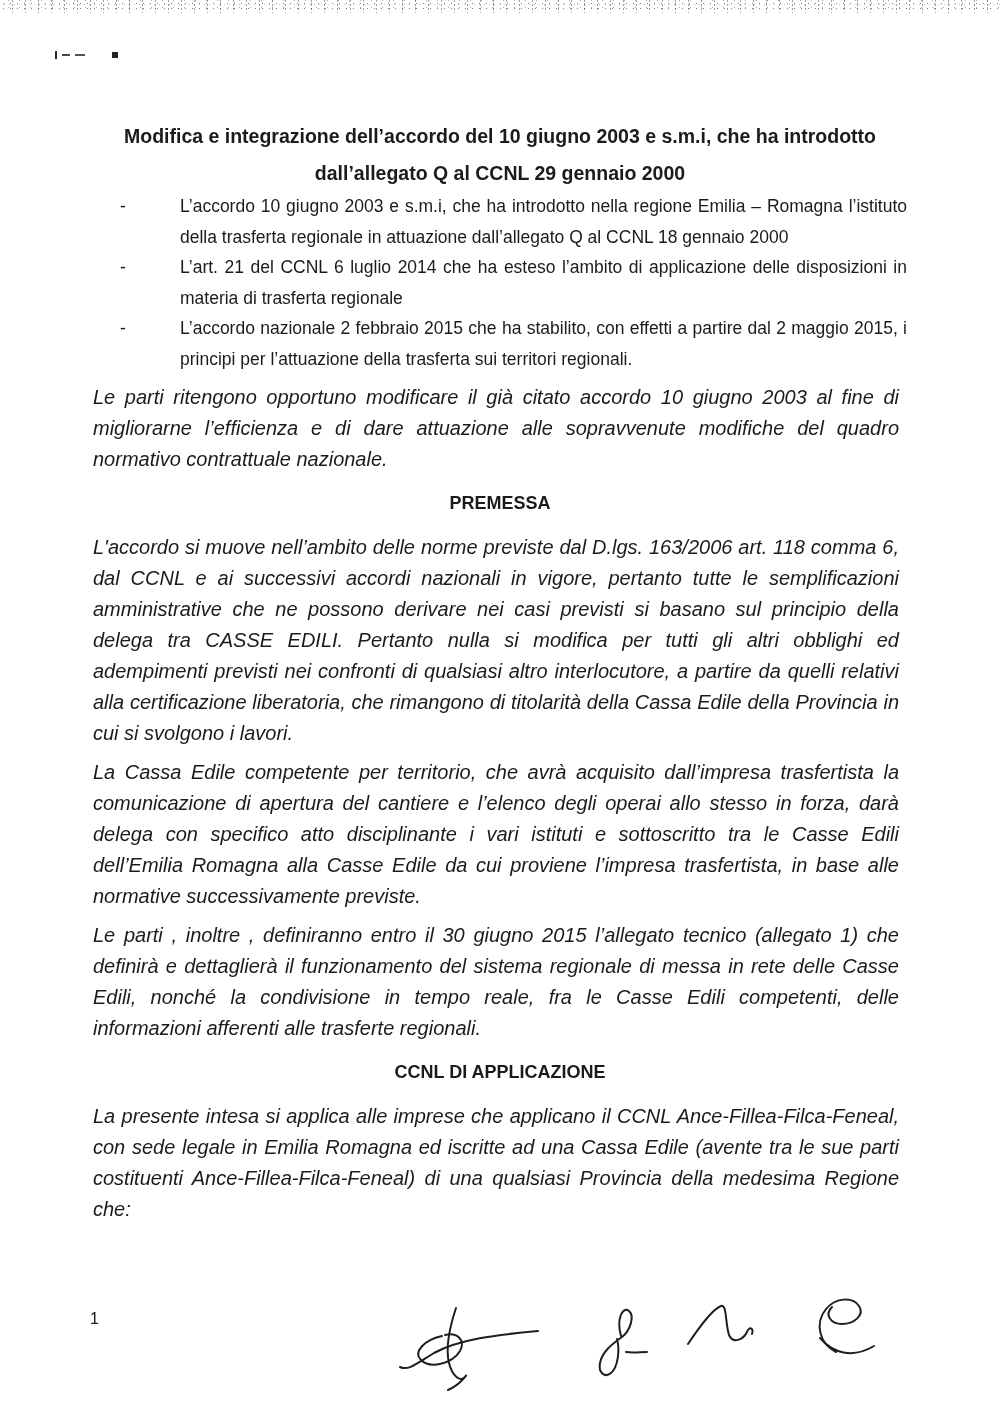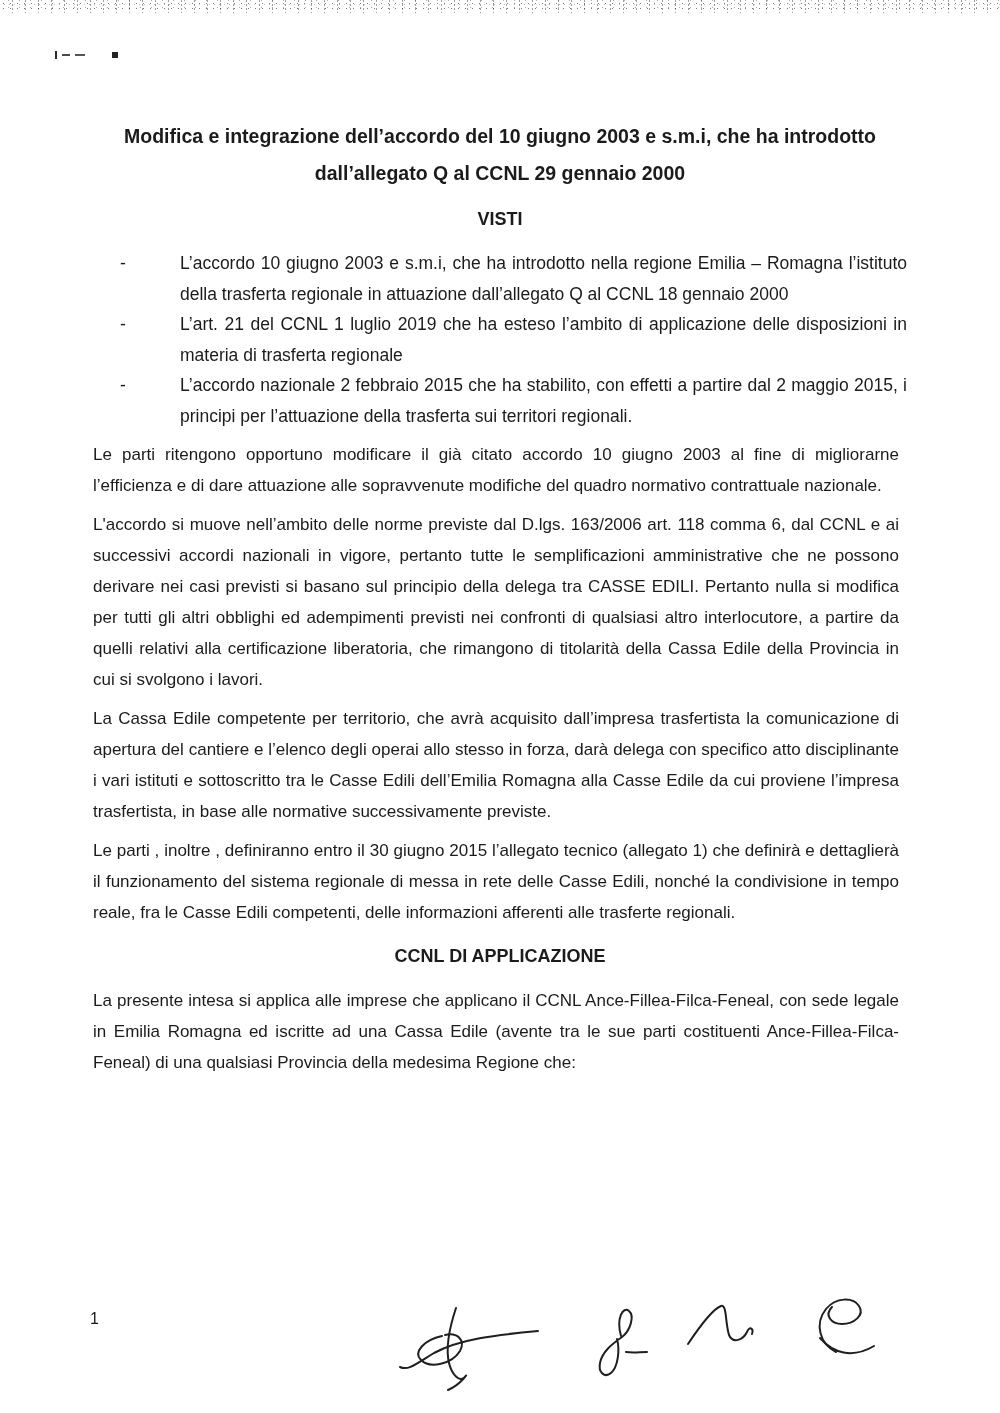--- a/index.html
+++ b/index.html
@@ -57,25 +57,26 @@
     line-height: 36.5px;
   }
   .sec-heading {
     text-align: center;
     font-weight: bold;
     font-size: 18px;
     line-height: 31px;
     margin: 13px 0;
   }
   p.body {
-    font-size: 17px;
+    font-size: 20px;
     line-height: 31px;
     text-align: justify;
     text-align-last: left;
     margin: 0 8px 8px 0;
+    font-style: italic;
   }
   ul.visti-list {
     list-style: none;
     margin: 0 0 8px 0;
     padding: 0;
   }
   ul.visti-list li {
     display: flex;
     font-size: 17.5px;
     line-height: 30.5px;
@@ -124,39 +125,39 @@
     <span class="blob"></span>
   </div>
 
   <div class="content">
 
     <h1 class="title">
       <span style="display:block">Modifica e integrazione dell’accordo del 10 giugno 2003 e s.m.i, che ha introdotto</span>
       <span style="display:block">dall’allegato Q al CCNL 29 gennaio 2000</span>
     </h1>
 
-    <div class="sec-heading">VISTI</div>
 
     <ul class="visti-list">
       <li>
         <span class="dash">-</span>
         <span class="li-text">L’accordo 10 giugno 2003 e s.m.i, che ha introdotto nella regione Emilia – Romagna l’istituto della trasferta regionale in attuazione dall’allegato Q al CCNL 18 gennaio 2000</span>
       </li>
       <li>
         <span class="dash">-</span>
-        <span class="li-text">L’art. 21 del CCNL 1 luglio 2019 che ha esteso l’ambito di applicazione delle disposizioni in materia di trasferta regionale</span>
+        <span class="li-text">L’art. 21 del CCNL 6 luglio 2014 che ha esteso l’ambito di applicazione delle disposizioni in materia di trasferta regionale</span>
       </li>
       <li>
         <span class="dash">-</span>
         <span class="li-text">L’accordo nazionale 2 febbraio 2015 che ha stabilito, con effetti a partire dal 2 maggio 2015, i principi per l’attuazione della trasferta sui territori regionali.</span>
       </li>
     </ul>
 
     <p class="body">Le parti ritengono opportuno modificare il già citato accordo 10 giugno 2003 al fine di migliorarne l’efficienza e di dare attuazione alle sopravvenute modifiche del quadro normativo contrattuale nazionale.</p>
 
+    <div class="sec-heading">PREMESSA</div>
 
     <p class="body">L'accordo si muove nell’ambito delle norme previste dal D.lgs. 163/2006 art. 118 comma 6, dal CCNL e ai successivi accordi nazionali in vigore, pertanto tutte le semplificazioni amministrative che ne possono derivare nei casi previsti si basano sul principio della delega tra CASSE EDILI. Pertanto nulla si modifica per tutti gli altri obblighi ed adempimenti previsti nei confronti di qualsiasi altro interlocutore, a partire da quelli relativi alla certificazione liberatoria, che rimangono di titolarità della Cassa Edile della Provincia in cui si svolgono i lavori.</p>
     <p class="body">La Cassa Edile competente per territorio, che avrà acquisito dall’impresa trasfertista la comunicazione di apertura del cantiere e l’elenco degli operai allo stesso in forza, darà delega con specifico atto disciplinante i vari istituti e sottoscritto tra le Casse Edili dell’Emilia Romagna alla Casse Edile da cui proviene l’impresa trasfertista, in base alle normative successivamente previste.</p>
     <p class="body">Le parti , inoltre , definiranno entro il 30 giugno 2015 l’allegato tecnico (allegato 1) che definirà e dettaglierà il funzionamento del sistema regionale di messa in rete delle Casse Edili, nonché la condivisione in tempo reale, fra le Casse Edili competenti,  delle informazioni afferenti alle trasferte regionali.</p>
 
     <div class="sec-heading">CCNL DI APPLICAZIONE</div>
 
     <p class="body">La presente intesa si applica alle imprese che applicano il CCNL Ance-Fillea-Filca-Feneal, con sede legale in Emilia Romagna ed iscritte ad una Cassa Edile (avente tra le sue parti costituenti Ance-Fillea-Filca-Feneal) di una qualsiasi Provincia della medesima Regione che:</p>
 
   </div>

